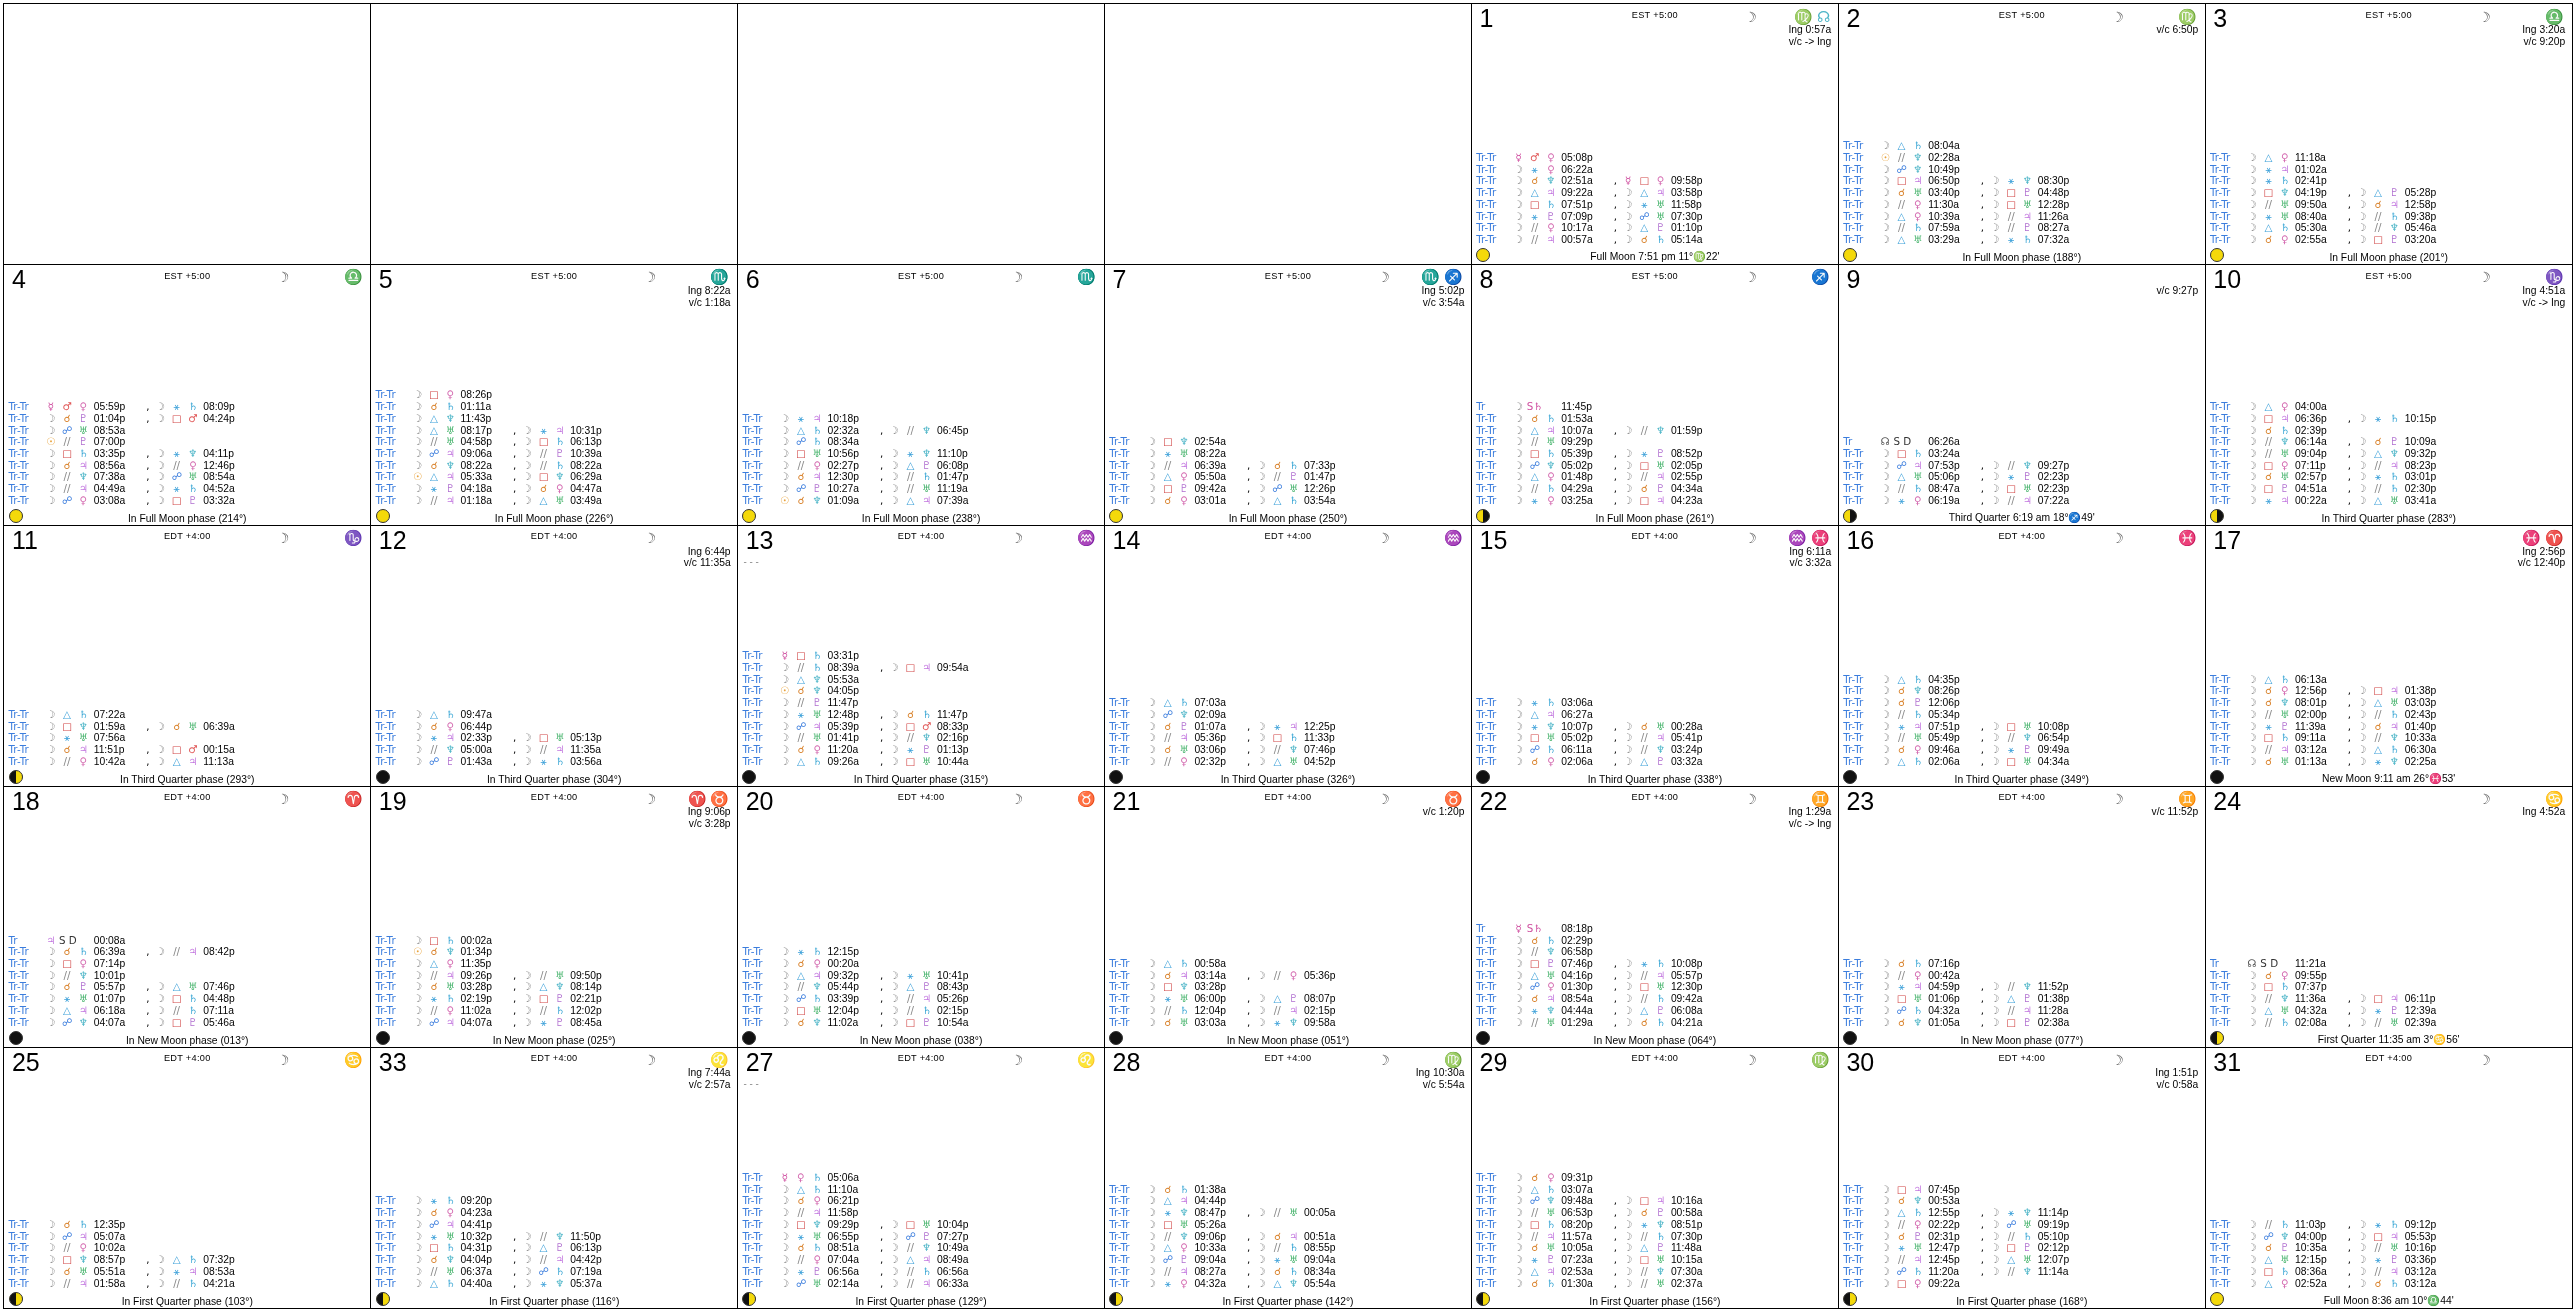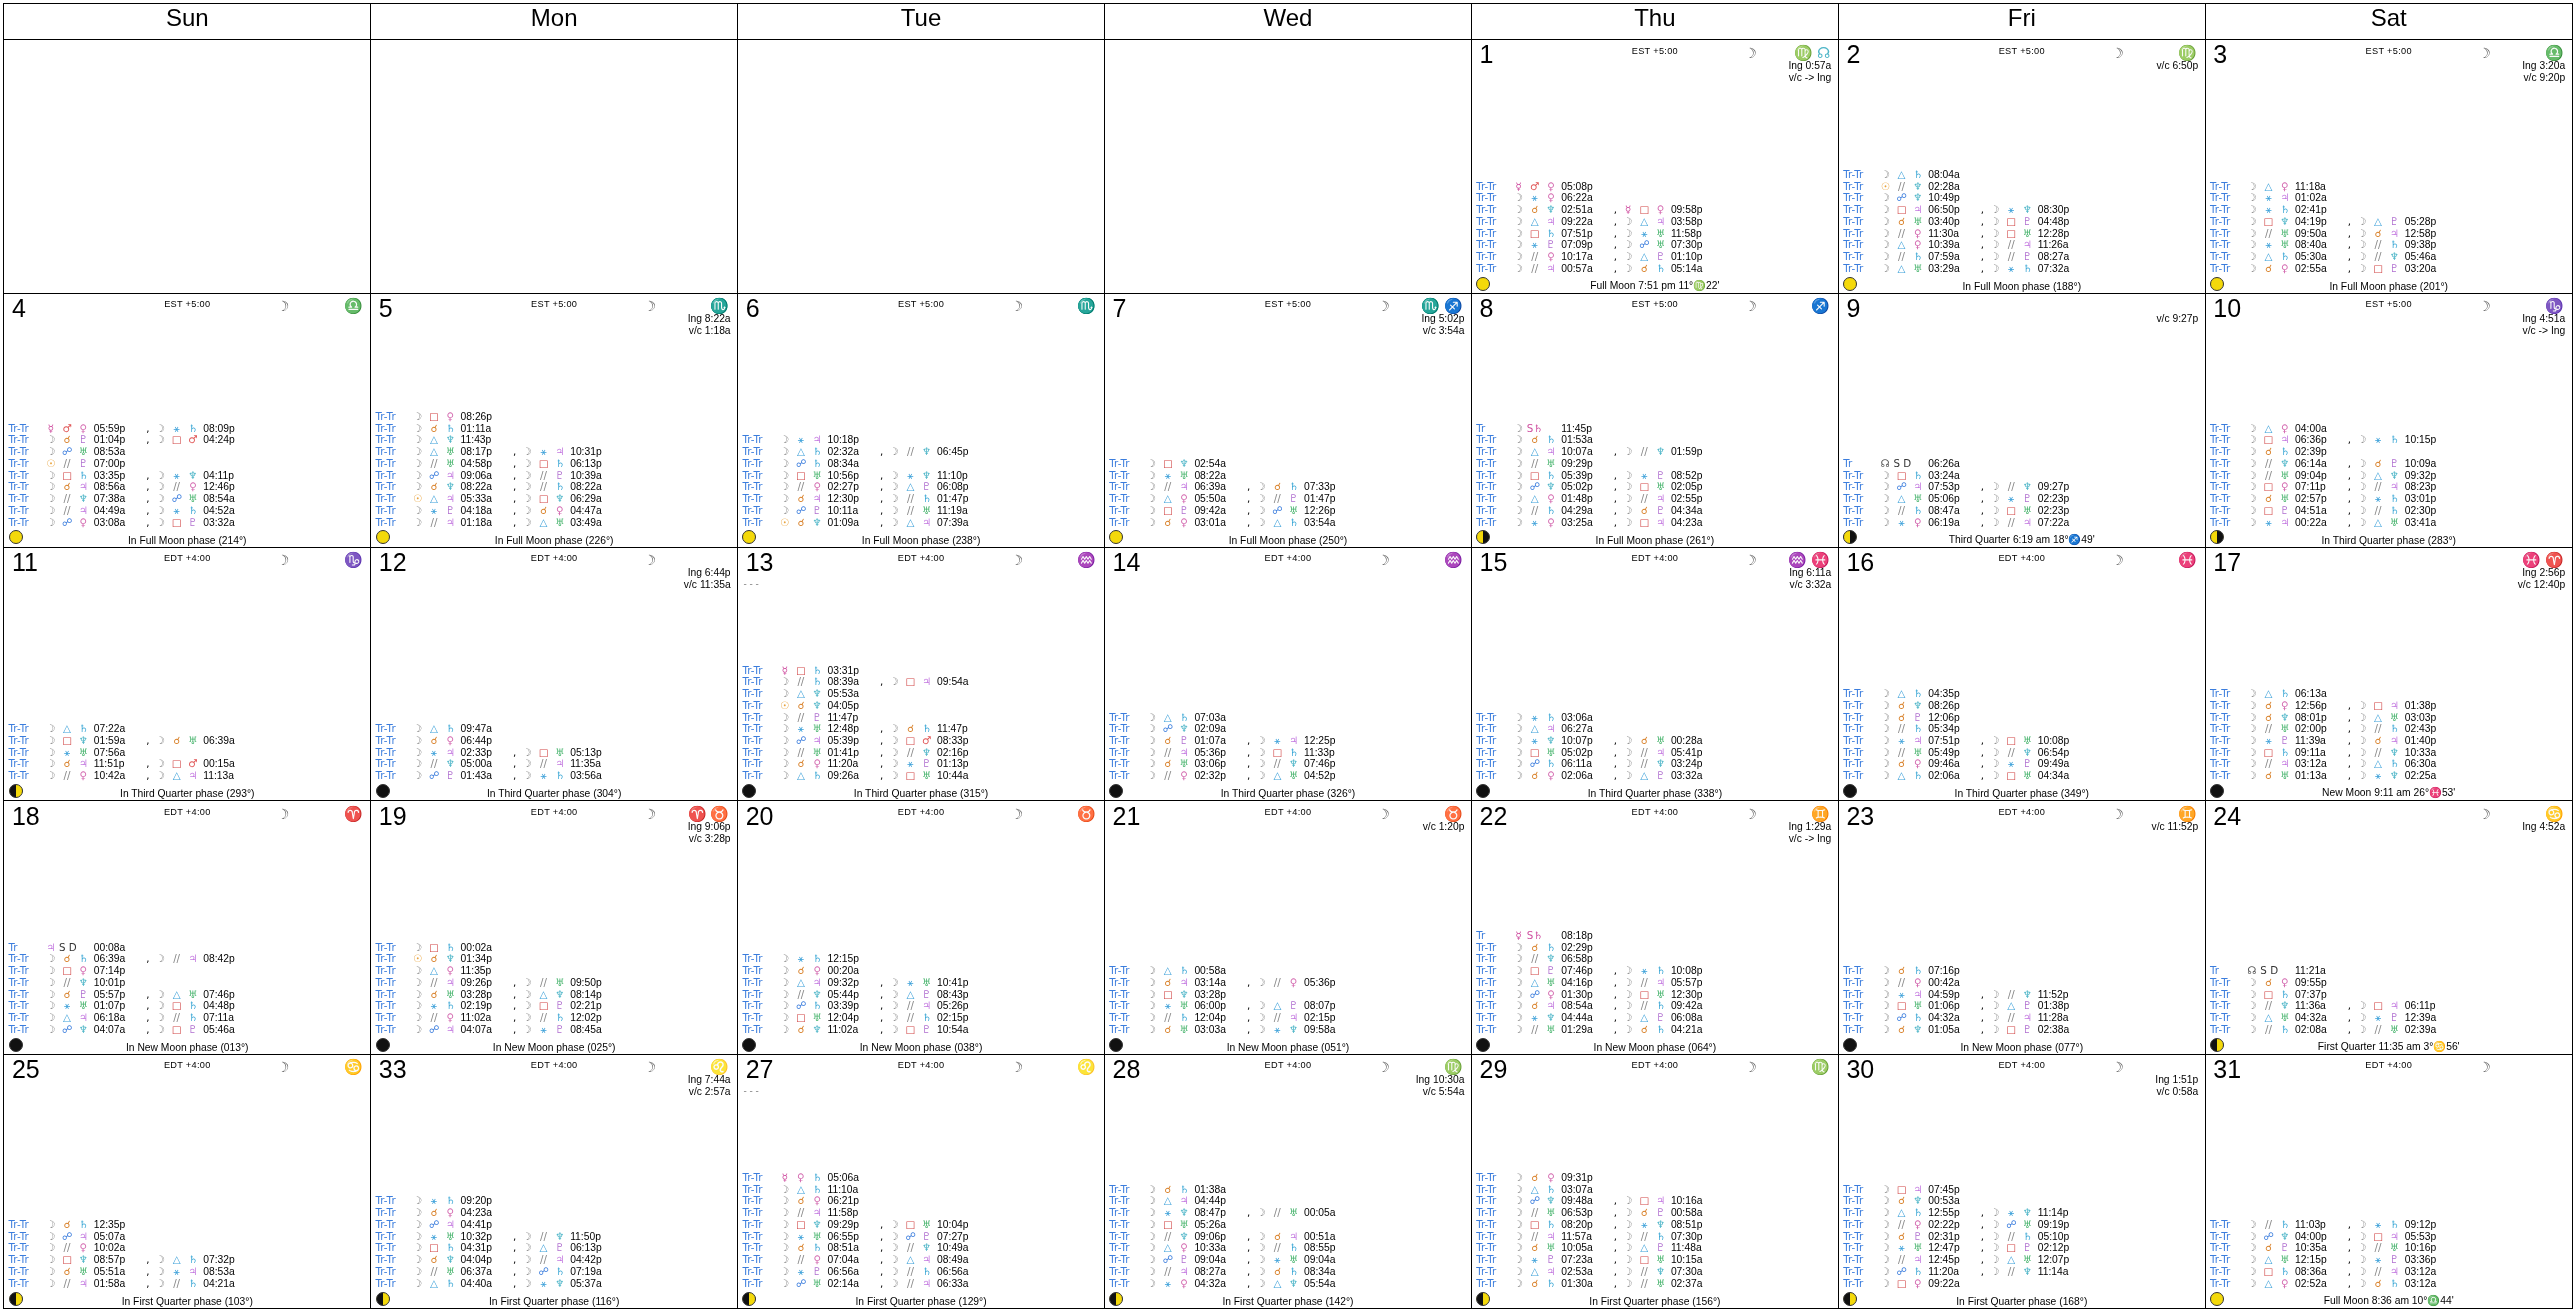--- a/index.html
+++ b/index.html
@@ -139,29 +139,20 @@
   .c8 { width: 16.3px; flex: 0 0 16.3px; text-align: center; }
   .c9 { width: 52px; flex: 0 0 52px; color: #000; font-family: "Liberation Sans", sans-serif; font-size: 10.3px; padding-left: 2.2px;}
   .dash { color:#777; }
 </style>
 </head>
 <body>
 
 <div class="page">
   <table class="cal">
     <thead>
-      <tr id="dow-row">
-          <th class="dow">Sun</th>
-          <th class="dow">Mon</th>
-          <th class="dow">Tue</th>
-          <th class="dow">Wed</th>
-          <th class="dow">Thu</th>
-          <th class="dow">Fri</th>
-          <th class="dow">Sat</th>
-        </tr>
     </thead>
     <tbody id="cal-body">
         <tr>
           <td class="daycell"></td>
           <td class="daycell"></td>
           <td class="daycell"></td>
           <td class="daycell"></td>
           <td class="daycell">
             <div class="cell-inner">
               <div class="daynum">1</div>
@@ -761,21 +752,21 @@
                   <span class="c6" style="color: rgb(122, 122, 122);">☽</span>
                   <span class="c7" style="color: rgb(136, 136, 136);">//</span>
                   <span class="c8" style="color: rgb(63, 169, 214);">♄</span>
                   <span class="c9">01:47p</span>
                 </div>
                 <div class="arow">
                   <span class="c1">Tr-Tr</span>
                   <span class="c2" style="color: rgb(122, 122, 122);">☽</span>
                   <span class="c3" style="color: rgb(59, 125, 221);">☍</span>
                   <span class="c4" style="color: rgb(176, 111, 208);">♇</span>
-                  <span class="c5">10:11a</span>
+                  <span class="c5">10:27a</span>
                   <span class="sep">,</span>
                   <span class="c6" style="color: rgb(122, 122, 122);">☽</span>
                   <span class="c7" style="color: rgb(136, 136, 136);">//</span>
                   <span class="c8" style="color: rgb(69, 179, 107);">♅</span>
                   <span class="c9">11:19a</span>
                 </div>
                 <div class="arow">
                   <span class="c1">Tr-Tr</span>
                   <span class="c2" style="color: rgb(232, 163, 61);">☉</span>
                   <span class="c3" style="color: rgb(217, 130, 43);">☌</span>

